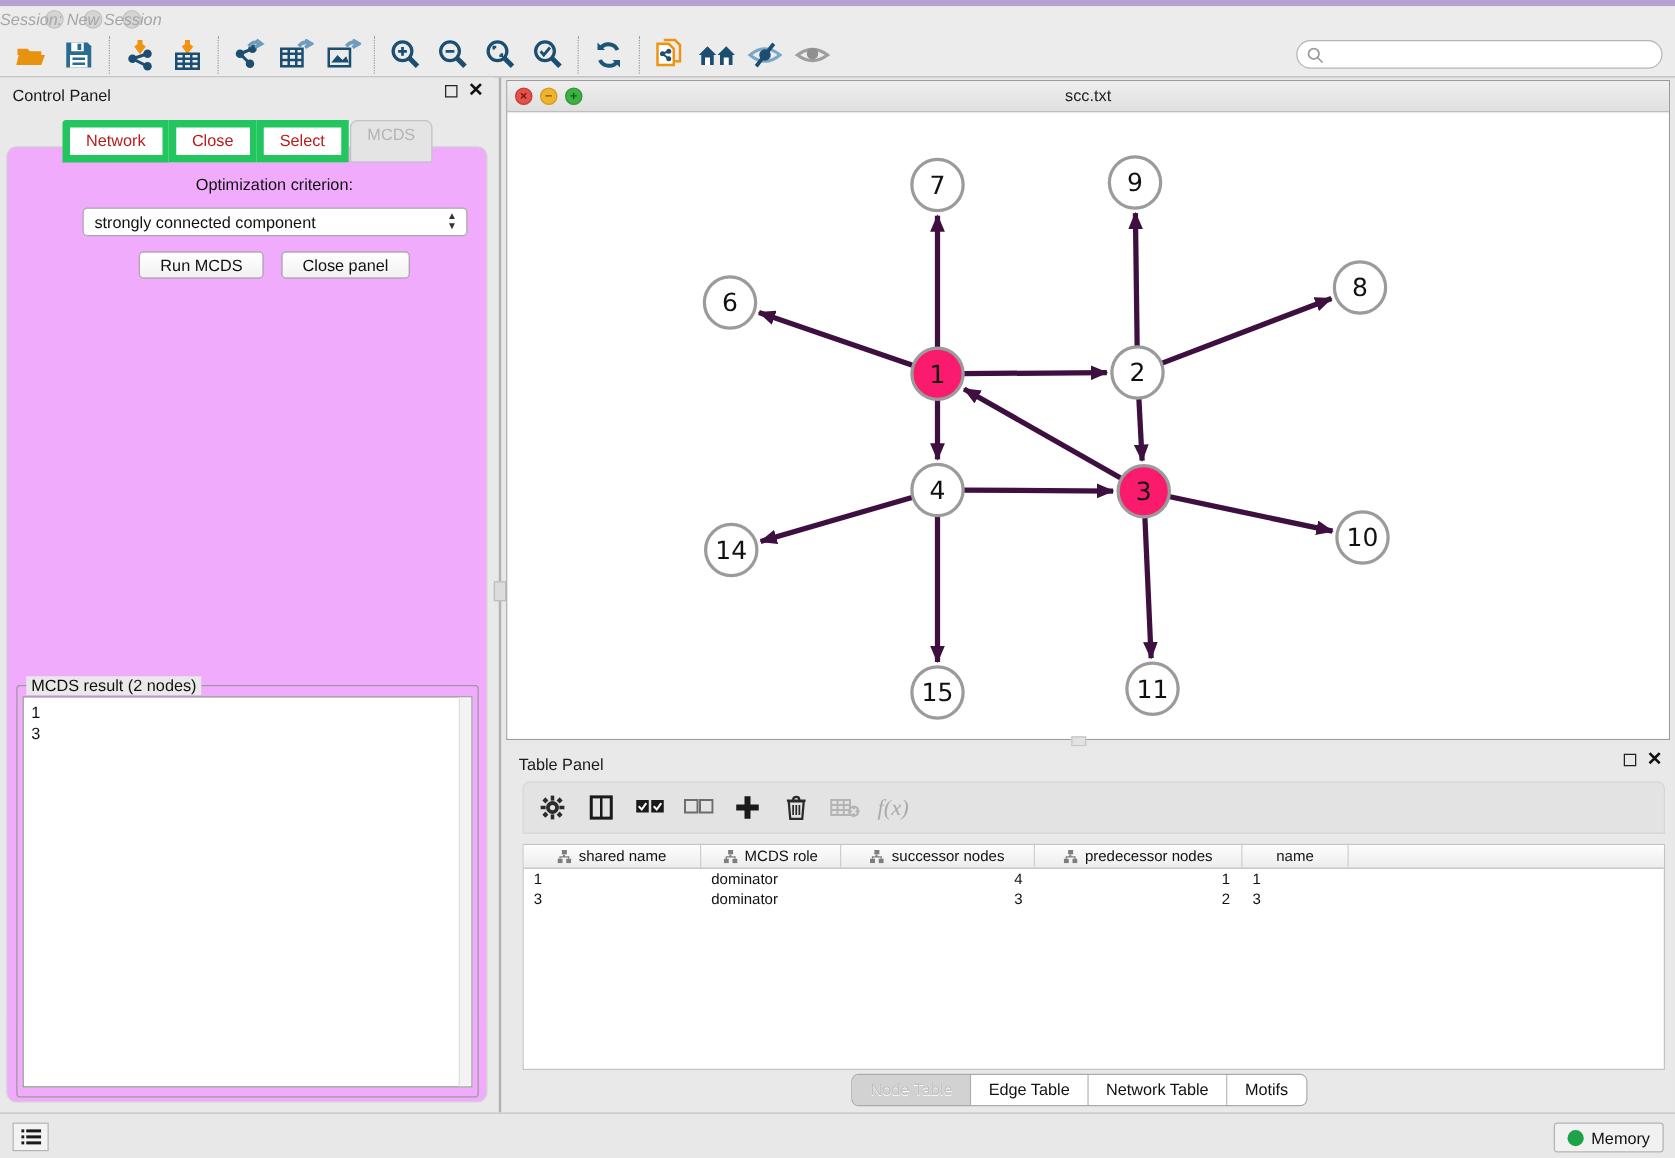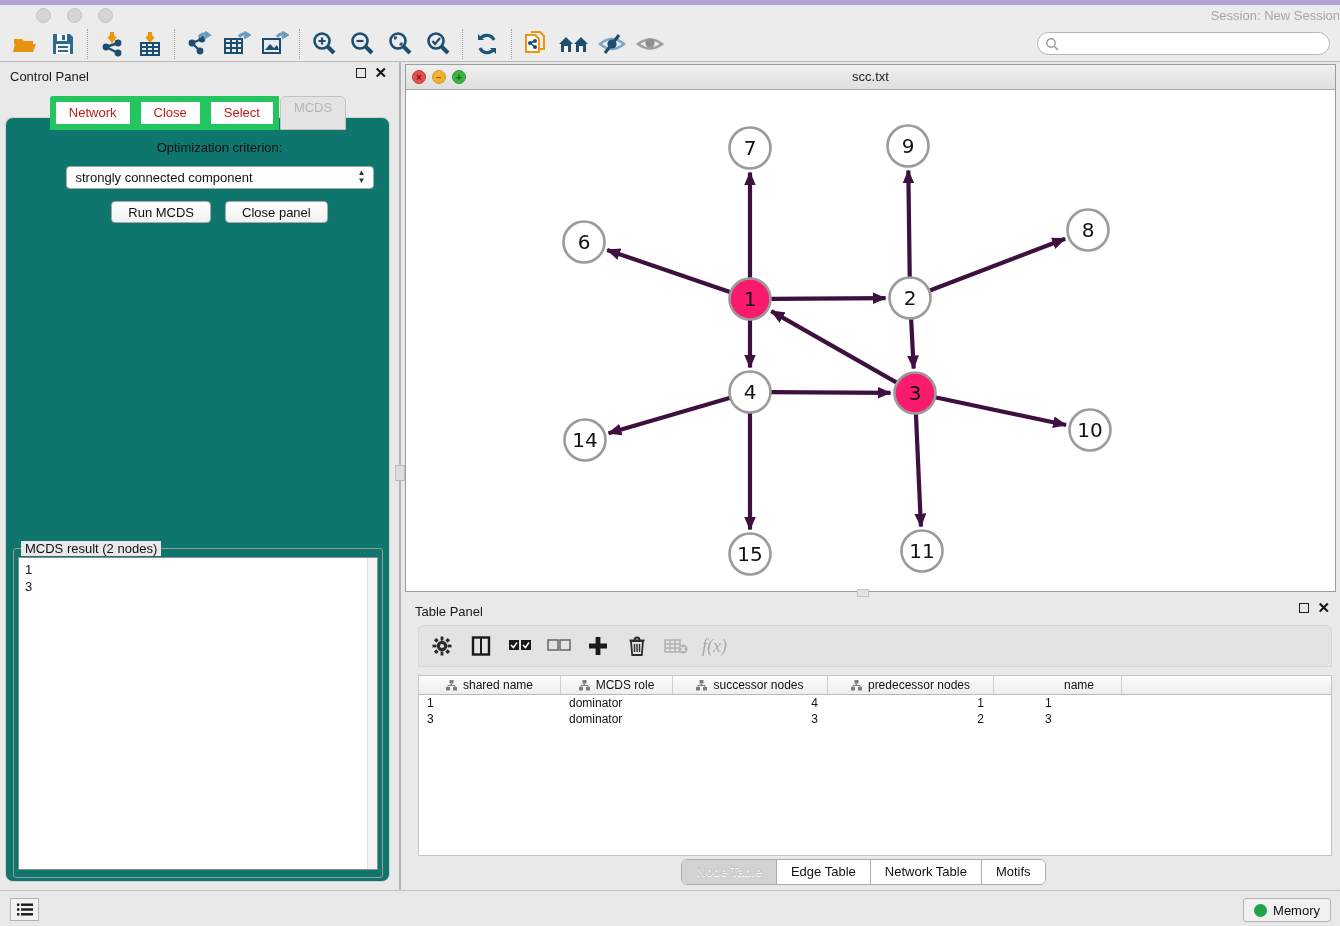--- a/index.html
+++ b/index.html
@@ -5,21 +5,21 @@
   * { margin:0; padding:0; box-sizing:border-box; }
   html,body { width:1340px; height:926px; }
   body { font-family:"Liberation Sans", sans-serif; background:#e8e8e8; overflow:hidden; }
   .app { position:relative; width:1340px; height:926px; background:#e8e8e8; }
 
   
   .top-accent { position:absolute; left:0; top:0; width:100%; height:5px; background:#b6a2d2; }
   .titlebar { position:absolute; left:0; top:5px; width:100%; height:22px; background:#ececec; }
   .traffic-inactive { position:absolute; top:3px; width:15px; height:15px; border-radius:50%;
       background:#d5d5d5; border:1px solid #c3c3c3; }
-  .win-title { position:absolute; top:3px; left:0; width:100%; text-align:right; font-size:13px; color:#a6a6a6; }
+  .win-title { position:absolute; top:3px; left:0; width:100%; text-align:left; font-size:13px; color:#a6a6a6;font-style:italic; }
 
   
   .toolbar { position:absolute; left:0; top:27px; width:100%; height:35px; background:#ececec;
       border-bottom:1px solid #b9b9b9; display:flex; align-items:center; padding-left:6px; }
   .tb-btn { width:38px; height:30px; display:flex; align-items:center; justify-content:center; flex:0 0 auto; }
   .tb-sep { width:1px; height:30px; border-left:1px dotted #9f9f9f; margin:0 5px; flex:0 0 auto; }
   .search-wrap { position:absolute; right:10px; top:5px; width:293px; height:23px; background:#fff;
       border:1px solid #b5b5b5; border-radius:12px; display:flex; align-items:center; padding-left:7px; }
 
   
@@ -28,21 +28,21 @@
   .panel-title { font-size:13px; color:#1a1a1a; }
   .panel-controls { position:absolute; right:8px; top:6px; display:flex; gap:8px; align-items:center; }
   .float-box { width:10px; height:10px; border:1.5px solid #222; }
   .close-x { font-size:15px; font-weight:700; color:#111; line-height:10px; }
 
   .cp-tabs { display:flex; justify-content:center; margin-top:6px; position:relative; z-index:2; }
   .cp-tab { font-size:13px; padding:3px 13px 4px; background:#fff; border:6px solid #22c55e; margin-right:-1px; color:#b91c1c; }
   .cp-tab.first { border-radius:3px 0 0 0; }
   .cp-tab.sel { background:#e4e4e4; color:#b4b4b4; border:1px solid #c2c2c2; border-radius:6px 6px 0 0; margin-left:2px; }
   .cp-body { position:absolute; left:5px; right:5px; top:55px; bottom:8px; border:1px solid #d2d2d2;
-      border-radius:8px; background:#0f766e;padding-left:44px; }
+      border-radius:8px; background:#f0abfc;padding-left:44px; }
 
   .opt-label { text-align:center; margin-top:22px; font-size:13px; color:#111; }
   .combo { position:relative; margin:11px auto 0; width:308px; height:23px; background:#fff;
       border:1px solid #a8a8a8; border-radius:4px; font-size:13px; color:#111;
       display:flex; align-items:center; padding-left:9px; }
   .combo-arrows { position:absolute; right:7px; top:2px; display:flex; flex-direction:column; line-height:8px;
       font-size:8px; color:#333; }
   .btn-row { display:flex; justify-content:center; gap:14px; margin-top:12px; }
   .push-btn { height:22px; padding:0 16px; font-size:13px; color:#111; background:linear-gradient(#ffffff,#f1f1f1);
       border:1px solid #a8a8a8; border-radius:4px; display:flex; align-items:center; }
@@ -76,21 +76,21 @@
   .table-panel { position:absolute; left:405px; top:597px; width:933px; height:293px; background:#e9e9e9; }
   .tp-toolbar { position:absolute; left:13px; right:6px; top:28px; height:42px; background:#e3e3e3;
       border:1px solid #d6d6d6; border-radius:6px 6px 0 0; display:flex; align-items:center; padding-left:10px; gap:13px; }
   .tp-icon { width:26px; height:26px; display:flex; align-items:center; justify-content:center; }
   .fx-label { font-family:"Liberation Serif", serif; font-style:italic; font-size:18px; color:#ababab; }
 
   .grid-wrap { position:absolute; left:13px; right:6px; top:78px; bottom:34px; background:#fff; border:1px solid #c4c4c4; }
   .grid-header { display:flex; height:19px; background:linear-gradient(#fdfdfd,#ededed); border-bottom:1px solid #b9b9b9; }
   .gh-cell { display:flex; align-items:center; justify-content:center; gap:6px; font-size:12px; color:#111;
       border-right:1px solid #cfcfcf; }
-  .c0{width:142px;} .c1{width:112px;} .c2{width:155px;} .c3{width:166px;} .c4{width:85px;margin-left:43px;}
+  .c0{width:142px;} .c1{width:112px;} .c2{width:155px;} .c3{width:166px;} .c4{width:85px;}
   .grid-row { display:flex; height:16px; font-size:12px; color:#111; }
   .gcell { padding:0 8px; display:flex; align-items:center; }
   .gcell.right { justify-content:flex-end; padding-right:10px; }
 
   .tp-tabs { position:absolute; left:0; right:16px; bottom:5px; display:flex; justify-content:center; }
   .tp-tabgroup { display:flex; border:1px solid #ababab; border-radius:6px; overflow:hidden; background:#fff; }
   .tp-tab { font-size:13px; padding:4px 14px 5px; color:#111; background:#fff; border-right:1px solid #ababab; }
   .tp-tab:last-child { border-right:none; }
   .tp-tab.sel { background:#d2d2d2; color:#c2c2c2; text-shadow:0 1px 0 #fff; }
 

